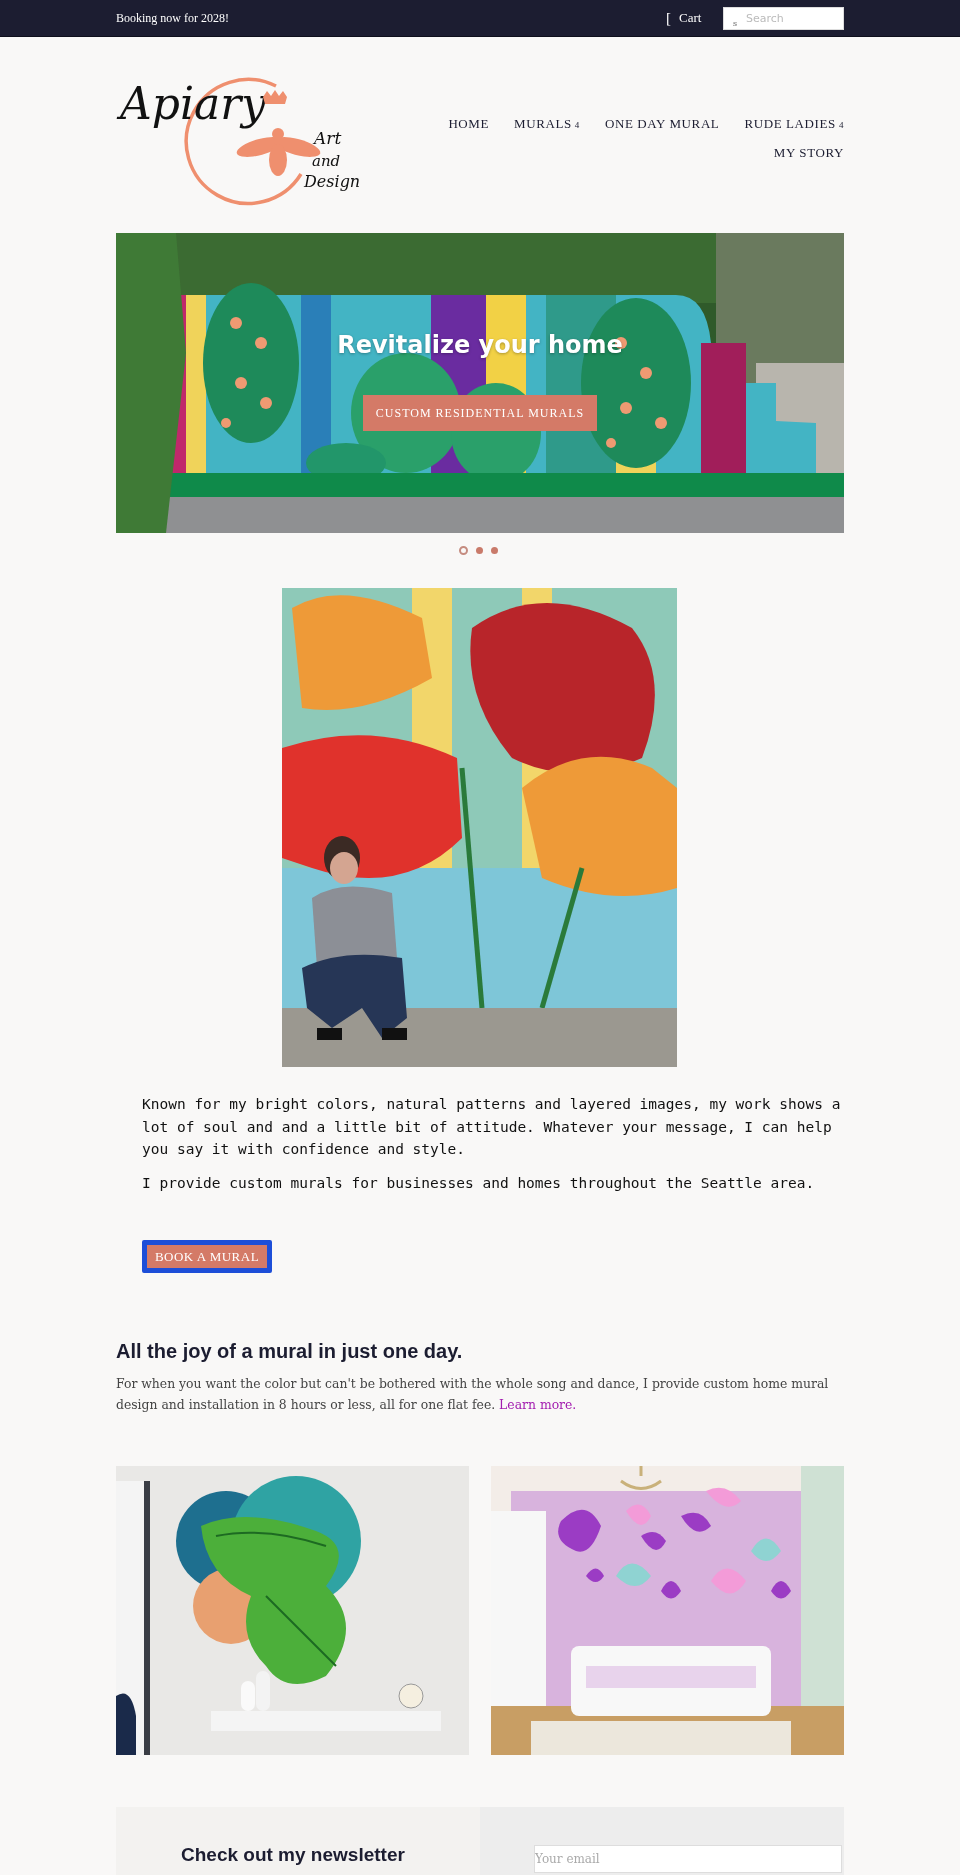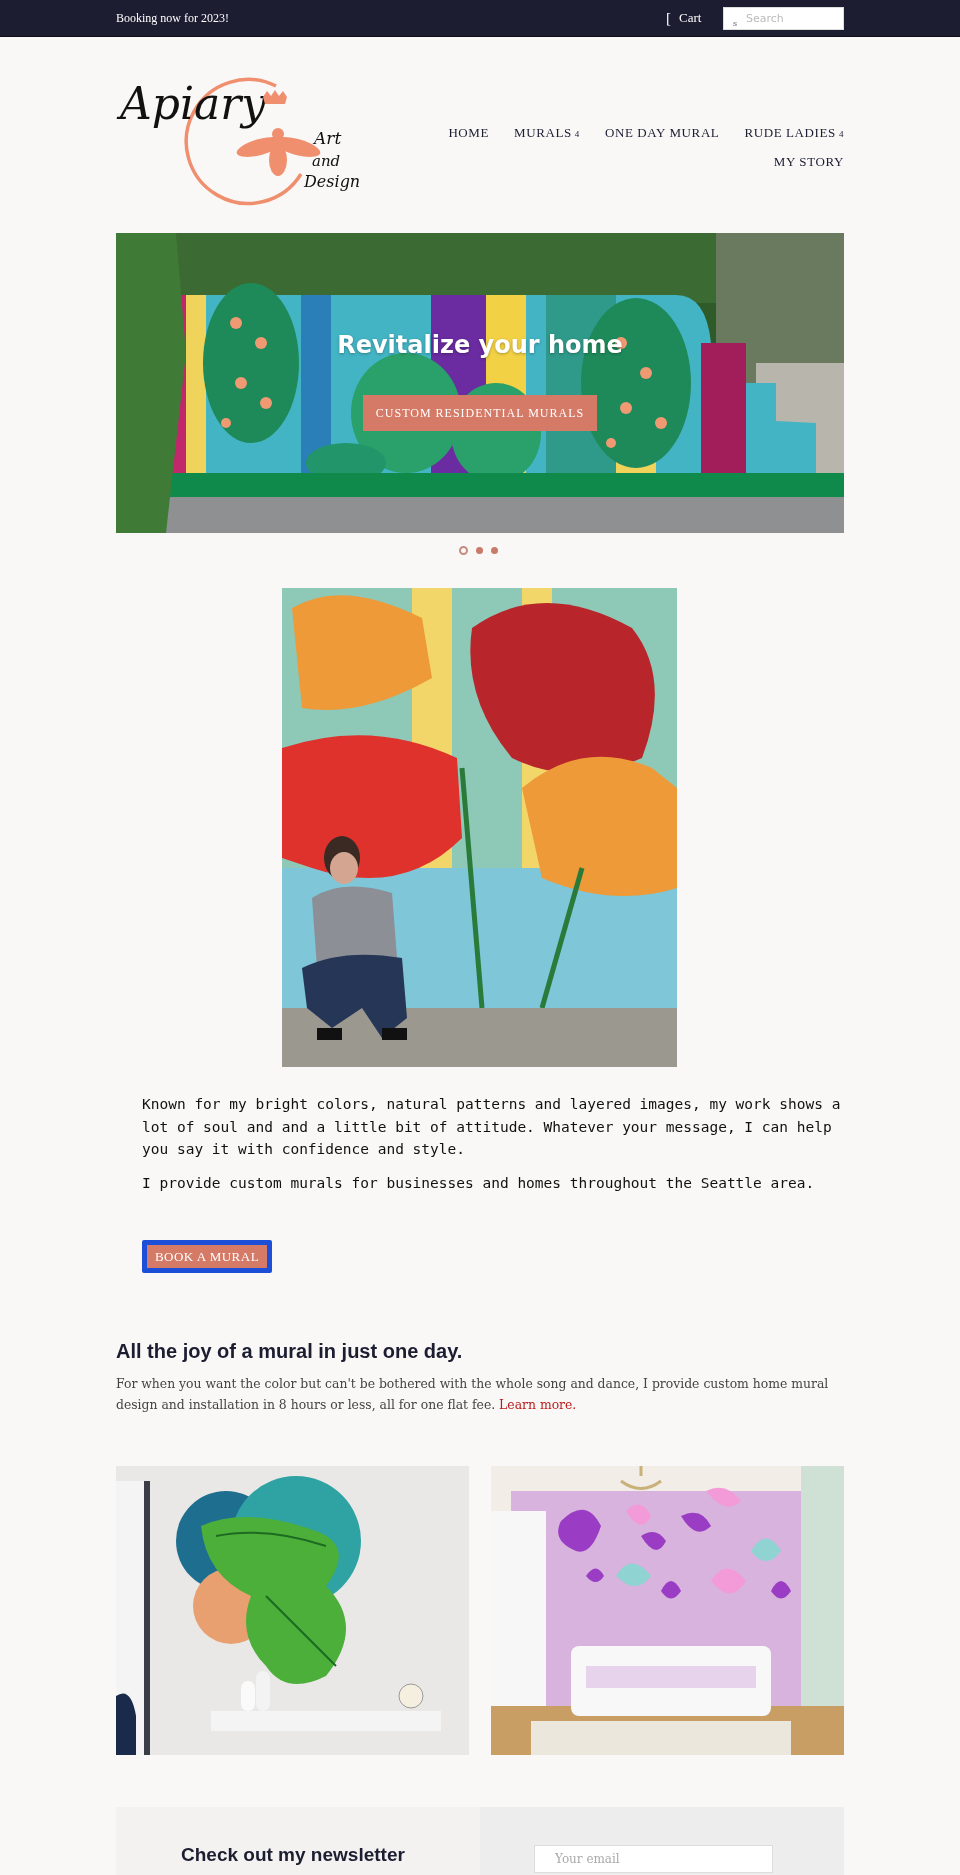--- a/index.html
+++ b/index.html
@@ -13,21 +13,21 @@
   .topbar .cart .bracket { font-size: 15px; line-height: 1; }
   .topbar .search { position: absolute; left: 723px; top: 7px; width: 121px; height: 23px; background: #fff; border: 1px solid #ddd; }
   .topbar .search .s-icon { position: absolute; left: 9px; top: 11px; font-size: 8px; color: #666; }
   .topbar .search input { position: absolute; left: 22px; top: 2px; width: 94px; height: 16px; border: none; outline: none; font-size: 11px; color: #333; background: transparent; font-family: "DejaVu Sans", sans-serif; }
   .topbar .search input::placeholder { color: #bbb; }
 
   
   .logo { position: absolute; left: 116px; top: 64px; width: 245px; height: 145px; }
 
   
-  .nav { position: absolute; right: 116px; top: 110px; width: 440px; font-family: "Liberation Serif", serif; font-size: 13px; letter-spacing: 0.6px; color: #1c1d31; text-align: right; line-height: 28px; margin-top: 9px; }
+  .nav { position: absolute; right: 116px; top: 110px; width: 440px; font-family: "Liberation Serif", serif; font-size: 13px; letter-spacing: 0.6px; color: #1c1d31; text-align: right; line-height: 28px; }
   .nav a { display: inline-block; margin-left: 25px; color: #1c1d31; text-decoration: none; text-transform: uppercase; }
   .nav a .caret { font-size: 9px; margin-left: 3px; }
 
   
   .hero { position: absolute; left: 116px; top: 233px; width: 760px; height: 300px; overflow: hidden; }
   .hero svg { position: absolute; left: 0; top: 0; }
   .hero .headline { position: absolute; left: 0; width: 728px; top: 98px; text-align: center; color: #fff; font-family: "DejaVu Sans", sans-serif; font-weight: bold; font-size: 24px; text-shadow: 0 1px 3px rgba(0,0,0,0.3); }
   .hero .cta { position: absolute; left: 247px; top: 162px; width: 234px; height: 36px; background: #d47a67; color: #fff; font-family: "Liberation Serif", serif; font-size: 12px; letter-spacing: 1px; border: none; text-transform: uppercase; }
 
   .dots { position: absolute; left: 459px; top: 546px; display: flex; gap: 8px; align-items: center; }
@@ -38,39 +38,39 @@
   .portrait { position: absolute; left: 282px; top: 588px; width: 395px; height: 479px; overflow: hidden; }
 
   
   .intro { position: absolute; left: 142px; top: 1093px; width: 700px; font-family: "DejaVu Sans Mono", monospace; font-size: 14.5px; color: #111; line-height: 22.5px; }
   .intro p { margin-bottom: 11px; }
   .btn-book { position: absolute; left: 142px; top: 1240px; width: 130px; height: 33px; background: #d47a67; color: #fff; border: 5px solid #1d4ed8; font-family: "Liberation Serif", serif; font-size: 13px; letter-spacing: 0.5px; border-radius: 2px; text-transform: uppercase; }
 
   
   .oneday-title { position: absolute; left: 116px; top: 1340px; font-family: "Liberation Sans", sans-serif; font-weight: bold; font-size: 20px; color: #1c1d31; }
   .oneday-text { position: absolute; left: 116px; top: 1373px; width: 730px; font-family: "DejaVu Serif", serif; font-size: 12.4px; line-height: 21px; color: #444; }
-  .oneday-text a { color: #b91c1c; text-decoration: none; text-align: center; }
+  .oneday-text a { color: #a21caf; text-decoration: none; text-align: center; }
 
   .room { position: absolute; top: 1466px; width: 353px; height: 289px; overflow: hidden; }
   .room.left { left: 116px; }
   .room.right { left: 491px; }
 
   
   .newsletter { position: absolute; left: 116px; top: 1807px; width: 728px; height: 68px; display: flex; }
   .newsletter .l { width: 364px; background: #f3f2f0; position: relative; }
   .newsletter .r { width: 364px; background: #ededed; position: relative; }
   .newsletter h2 { position: absolute; left: 54px; top: 37px; font-family: "Liberation Sans", sans-serif; font-weight: bold; font-size: 19px; color: #1c1d31; margin-left: 11px; }
-  .newsletter input { position: absolute; left: 54px; top: 38px; width: 239px; height: 28px; border: 1px solid #ddd; background: #fff; padding-left: 20px; font-family: "DejaVu Serif", serif; font-size: 12px; }
+  .newsletter input { position: absolute; left: 54px; top: 38px; width: 308px; height: 28px; border: 1px solid #ddd; background: #fff; padding-left: 0; font-family: "DejaVu Serif", serif; font-size: 12px; }
   .newsletter input::placeholder { color: #aaa; }
 </style>
 </head>
 <body>
 
 <div class="topbar">
-  <span class="announce">Booking now for 2023!</span>
+  <span class="announce">Booking now for 2028!</span>
   <a class="cart">
     <span class="bracket">[</span>
     <span>Cart</span>
   </a>
   <div class="search">
     <span class="s-icon">s</span>
     <input placeholder="Search" style="">
   </div>
 </div>
 

